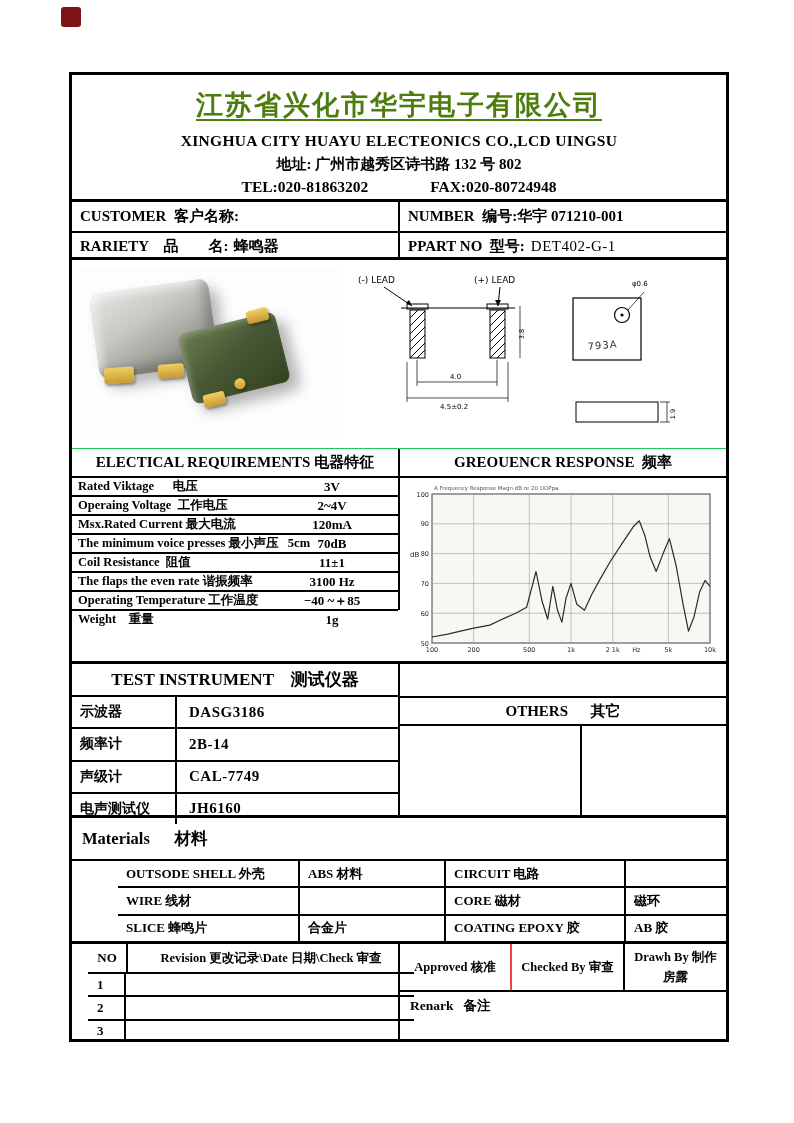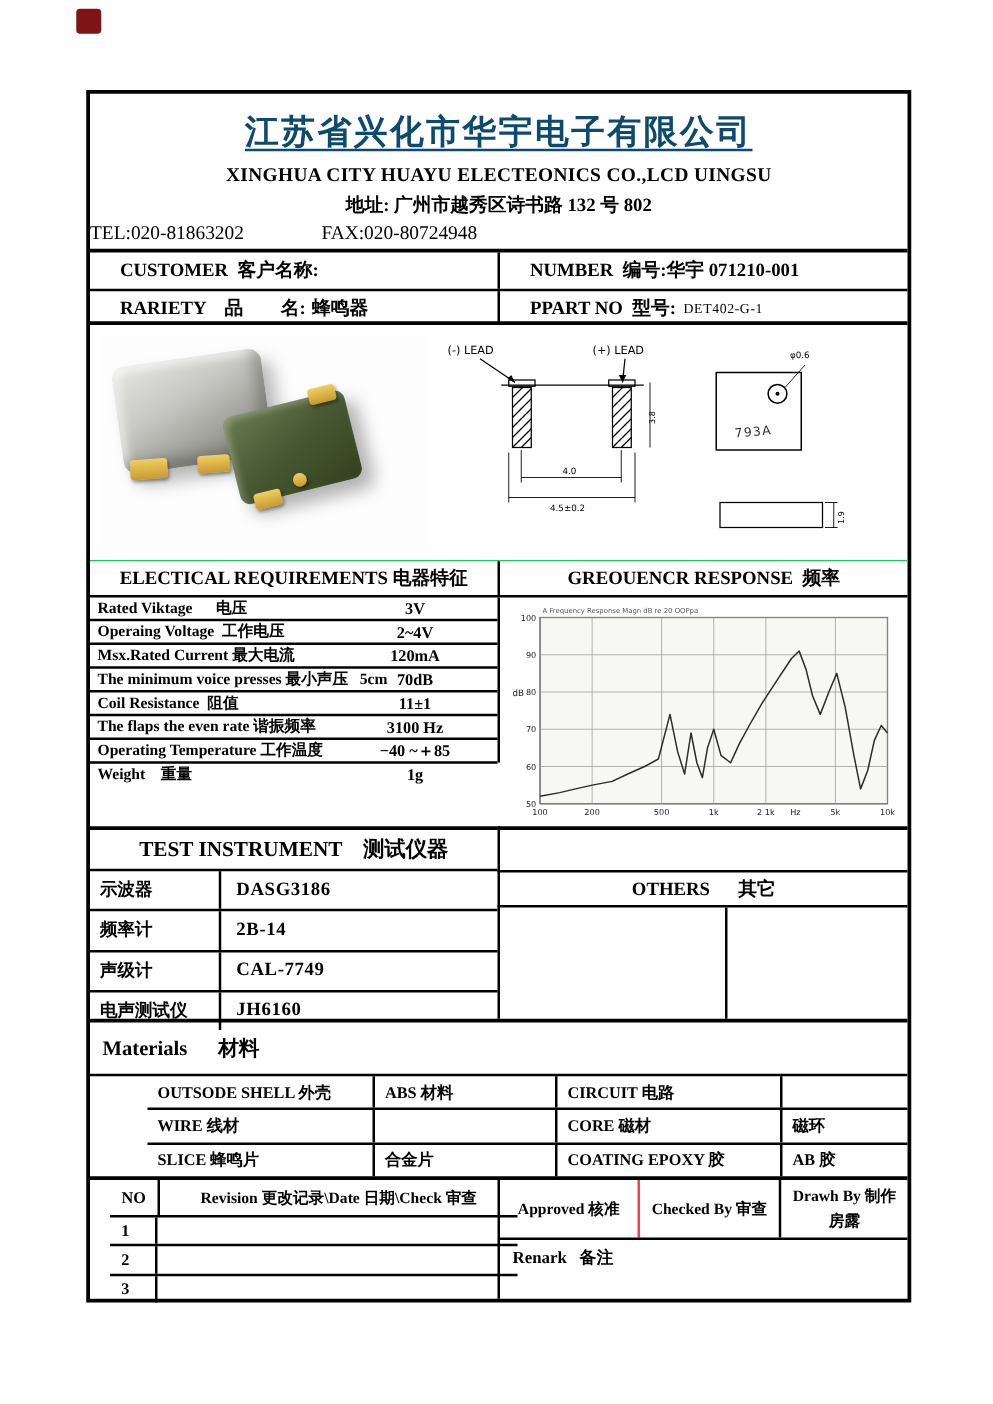--- a/index.html
+++ b/index.html
@@ -3,34 +3,34 @@
 <meta charset="utf-8">
 <style>
   *{margin:0;padding:0;box-sizing:border-box;}
   html,body{width:794px;height:1123px;}
   body{background:#fff;font-family:"Liberation Serif","DejaVu Serif",serif;color:#000;overflow:hidden;position:relative;}
   .corner-mark{position:absolute;left:61px;top:7px;width:20px;height:20px;background:#7e1416;border-radius:3px;}
   .doc{position:absolute;left:69px;top:72px;width:660px;height:970px;border:3px solid #000;background:#fff;}
   .sec{position:absolute;left:0;right:0;}
   
   .s-header{top:0;height:124px;text-align:center;padding-top:12px;}
-  .company-cn{font-size:27px;font-weight:bold;color:#0c4a6e;text-decoration:underline;text-decoration-thickness:2px;text-underline-offset:5px;letter-spacing:2px;}
+  .company-cn{font-size:27px;font-weight:bold;color:#4d7c0f;text-decoration:underline;text-decoration-thickness:2px;text-underline-offset:5px;letter-spacing:2px;}
   .company-en{margin-top:9px;font-size:15.5px;font-weight:bold;letter-spacing:.3px;}
   .company-addr{margin-top:5px;font-size:15px;font-weight:bold;}
-  .company-tel{margin-top:4px;font-size:15.5px;font-weight:normal;display:flex;justify-content:flex-start;gap:62px;}
+  .company-tel{margin-top:4px;font-size:15.5px;font-weight:bold;display:flex;justify-content:center;gap:62px;}
   
   .s-info{top:124px;height:58px;border-top:3px solid #000;}
   .i-row{position:absolute;left:0;right:0;display:flex;}
   .i-r1{top:0;height:29px;}
   .i-r2{top:29px;height:29px;border-top:2px solid #000;}
-  .i-cell{display:flex;align-items:center;white-space:pre;font-size:15px;font-weight:bold;padding-left:24px;}
+  .i-cell{display:flex;align-items:center;white-space:pre;font-size:15px;font-weight:bold;padding-left:8px;}
   .i-left{width:326px;}
   .i-right{flex:1;border-left:2px solid #000;}
   .val{margin-left:5px;}
-  .part-val{margin-left:6px;font-weight:normal;font-size:11px;letter-spacing:.5px;text-align:center;}
+  .part-val{margin-left:6px;font-weight:normal;font-size:15px;letter-spacing:.5px;text-align:center;}
   
   .s-media{top:182px;height:191px;border-top:3px solid #000;}
   .photo-area{position:absolute;left:8px;top:8px;width:262px;height:172px;background:#fdfdfd;}
   .buzzer1{position:absolute;left:14px;top:18px;width:120px;height:86px;border-radius:10px;transform:rotate(-8deg);
     background:linear-gradient(155deg,#e6e6e4 0%,#c6c6c2 40%,#9a9a94 75%,#7c7c76 100%);
     box-shadow:8px 10px 14px rgba(0,0,0,.28), inset -6px -8px 12px rgba(0,0,0,.25), inset 4px 4px 8px rgba(255,255,255,.7);}
   .gold{background:linear-gradient(180deg,#f0cf62,#c79a30);box-shadow:1px 2px 3px rgba(0,0,0,.4);border-radius:3px;}
   .b1-pad1{position:absolute;left:4px;bottom:-6px;width:30px;height:16px;transform:rotate(4deg);}
   .b1-pad2{position:absolute;left:58px;bottom:-8px;width:26px;height:14px;transform:rotate(4deg);}
   .buzzer2{position:absolute;left:104px;top:54px;width:100px;height:72px;border-radius:8px;transform:rotate(-14deg);

